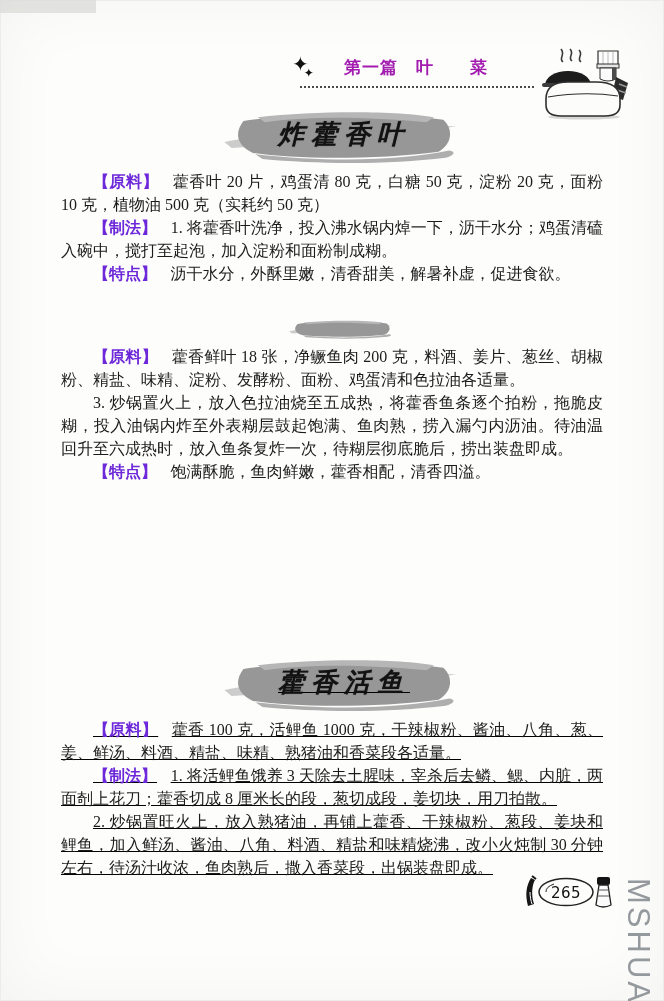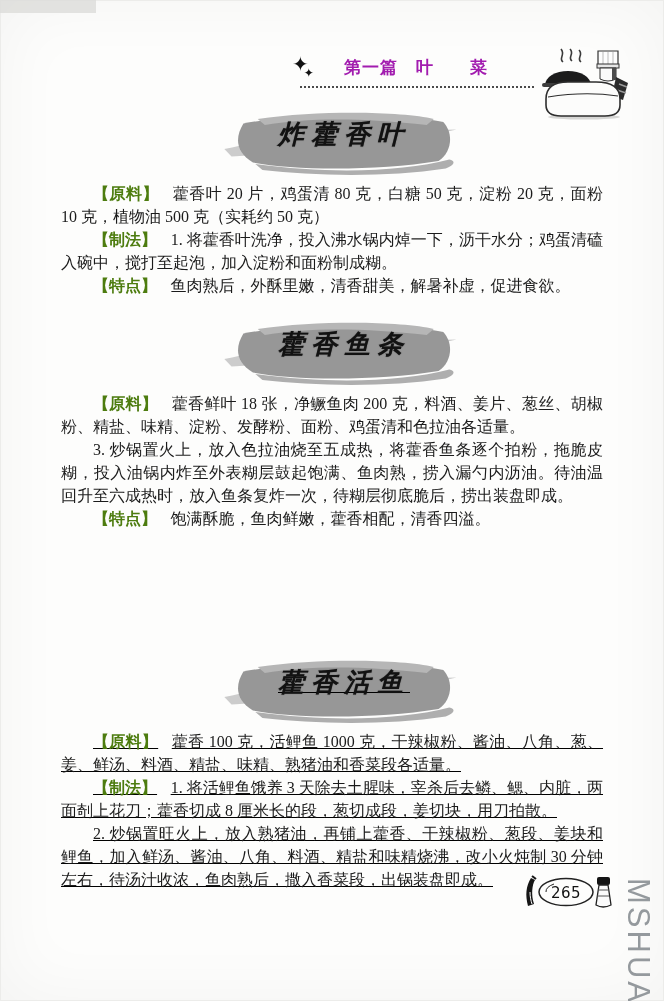--- a/index.html
+++ b/index.html
@@ -32,36 +32,36 @@
 
   
   .recipe { position:absolute; left:61px; width:542px; }
   .recipe-1 { top:112px; }
   .recipe-2 { top:322px; }
   .recipe-3 { top:660px;text-decoration:underline; }
 
   .banner {
     position:relative; width:max-content; margin:0 auto 8px;
     transform:translateX(12px);
-    padding:5px 26px 22px;
+    padding:5px 26px 10px;
   }
   .banner-stroke { position:absolute; left:-30px; right:-24px; top:-2px; bottom:-2px; width:calc(100% + 54px); height:calc(100% + 4px); }
   .banner-title {
     position:relative; z-index:1;
     font-family:"DejaVu Serif", serif; font-style:italic; font-weight:bold;
     font-size:26px; letter-spacing:7px; color:#121212;
     text-shadow:0 0 1px rgba(0,0,0,.55);
     white-space:nowrap;
   }
 
   .para {
     margin:0; text-indent:2em; text-align:justify;
     font-size:16px; line-height:23px; color:#1b1b1b;
   }
-  .lab { font-weight:bold; color:#4d7c0f; }
+  .lab { font-weight:bold; color:#6d28d9; }
   .lab:not(:empty) { margin-right:.85em; }
 
   
   .pagenum { position:absolute; left:518px; top:874px;text-align:right; }
   .pn-text {
     font-family:"DejaVu Sans", sans-serif; font-size:15px; font-weight:500;
     fill:#121212; letter-spacing:.5px;
   }
   .watermark {
     position:absolute; left:656px; top:878px;
@@ -107,32 +107,31 @@
       <svg class="banner-stroke" viewBox="0 0 200 44" preserveAspectRatio="none">
         <path d="M2,26 C40,19 80,15 197,13 C168,19 110,25 8,31 Z" fill="#c3c3c3" opacity=".85"></path>
         <path d="M18,9 C62,2 150,2 186,8 C195,16 193,28 182,34 C128,41 58,40 26,35 C11,28 11,18 18,9 Z" fill="#979797"></path>
         <path d="M30,6 C82,0 152,1 178,6 l-6,4 C120,5 70,5 36,10 Z" fill="#b6b6b6"></path>
         <path d="M28,36 C92,43 152,41 191,33 C197,34 195,37 188,39 C138,45 78,44 34,40 Z" fill="#aeaeae"></path>
       </svg>
       <span class="banner-title">炸藿香叶</span>
     </div>
     <p class="para"><span class="lab">【原料】</span><span>藿香叶 20 片，鸡蛋清 80 克，白糖 50 克，淀粉 20 克，面粉 10 克，植物油 500 克（实耗约 50 克）</span></p>
     <p class="para"><span class="lab">【制法】</span><span>1. 将藿香叶洗净，投入沸水锅内焯一下，沥干水分；鸡蛋清磕入碗中，搅打至起泡，加入淀粉和面粉制成糊。</span></p>
-    <p class="para"><span class="lab">【特点】</span><span>鱼肉熟后，外酥里嫩，清香甜美，解暑补虚，促进食欲。</span></p>
+    <p class="para"><span class="lab">【特点】</span><span>沥干水分，外酥里嫩，清香甜美，解暑补虚，促进食欲。</span></p>
   </section>
 
   <section class="recipe recipe-2">
     <div class="banner">
       <svg class="banner-stroke" viewBox="0 0 200 44" preserveAspectRatio="none">
         <path d="M2,26 C40,19 80,15 197,13 C168,19 110,25 8,31 Z" fill="#c3c3c3" opacity=".85"></path>
         <path d="M18,9 C62,2 150,2 186,8 C195,16 193,28 182,34 C128,41 58,40 26,35 C11,28 11,18 18,9 Z" fill="#979797"></path>
         <path d="M30,6 C82,0 152,1 178,6 l-6,4 C120,5 70,5 36,10 Z" fill="#b6b6b6"></path>
         <path d="M28,36 C92,43 152,41 191,33 C197,34 195,37 188,39 C138,45 78,44 34,40 Z" fill="#aeaeae"></path>
       </svg>
-      <span class="banner-title">藿香鱼条</span>
     </div>
     <p class="para"><span class="lab">【原料】</span><span>藿香鲜叶 18 张，净鳜鱼肉 200 克，料酒、姜片、葱丝、胡椒粉、精盐、味精、淀粉、发酵粉、面粉、鸡蛋清和色拉油各适量。</span></p>
     <p class="para"><span class="lab"></span><span>3. 炒锅置火上，放入色拉油烧至五成热，将藿香鱼条逐个拍粉，拖脆皮糊，投入油锅内炸至外表糊层鼓起饱满、鱼肉熟，捞入漏勺内沥油。待油温回升至六成热时，放入鱼条复炸一次，待糊层彻底脆后，捞出装盘即成。</span></p>
     <p class="para"><span class="lab">【特点】</span><span>饱满酥脆，鱼肉鲜嫩，藿香相配，清香四溢。</span></p>
   </section>
 
   <section class="recipe recipe-3">
     <div class="banner">
       <svg class="banner-stroke" viewBox="0 0 200 44" preserveAspectRatio="none">
         <path d="M2,26 C40,19 80,15 197,13 C168,19 110,25 8,31 Z" fill="#c3c3c3" opacity=".85"></path>

